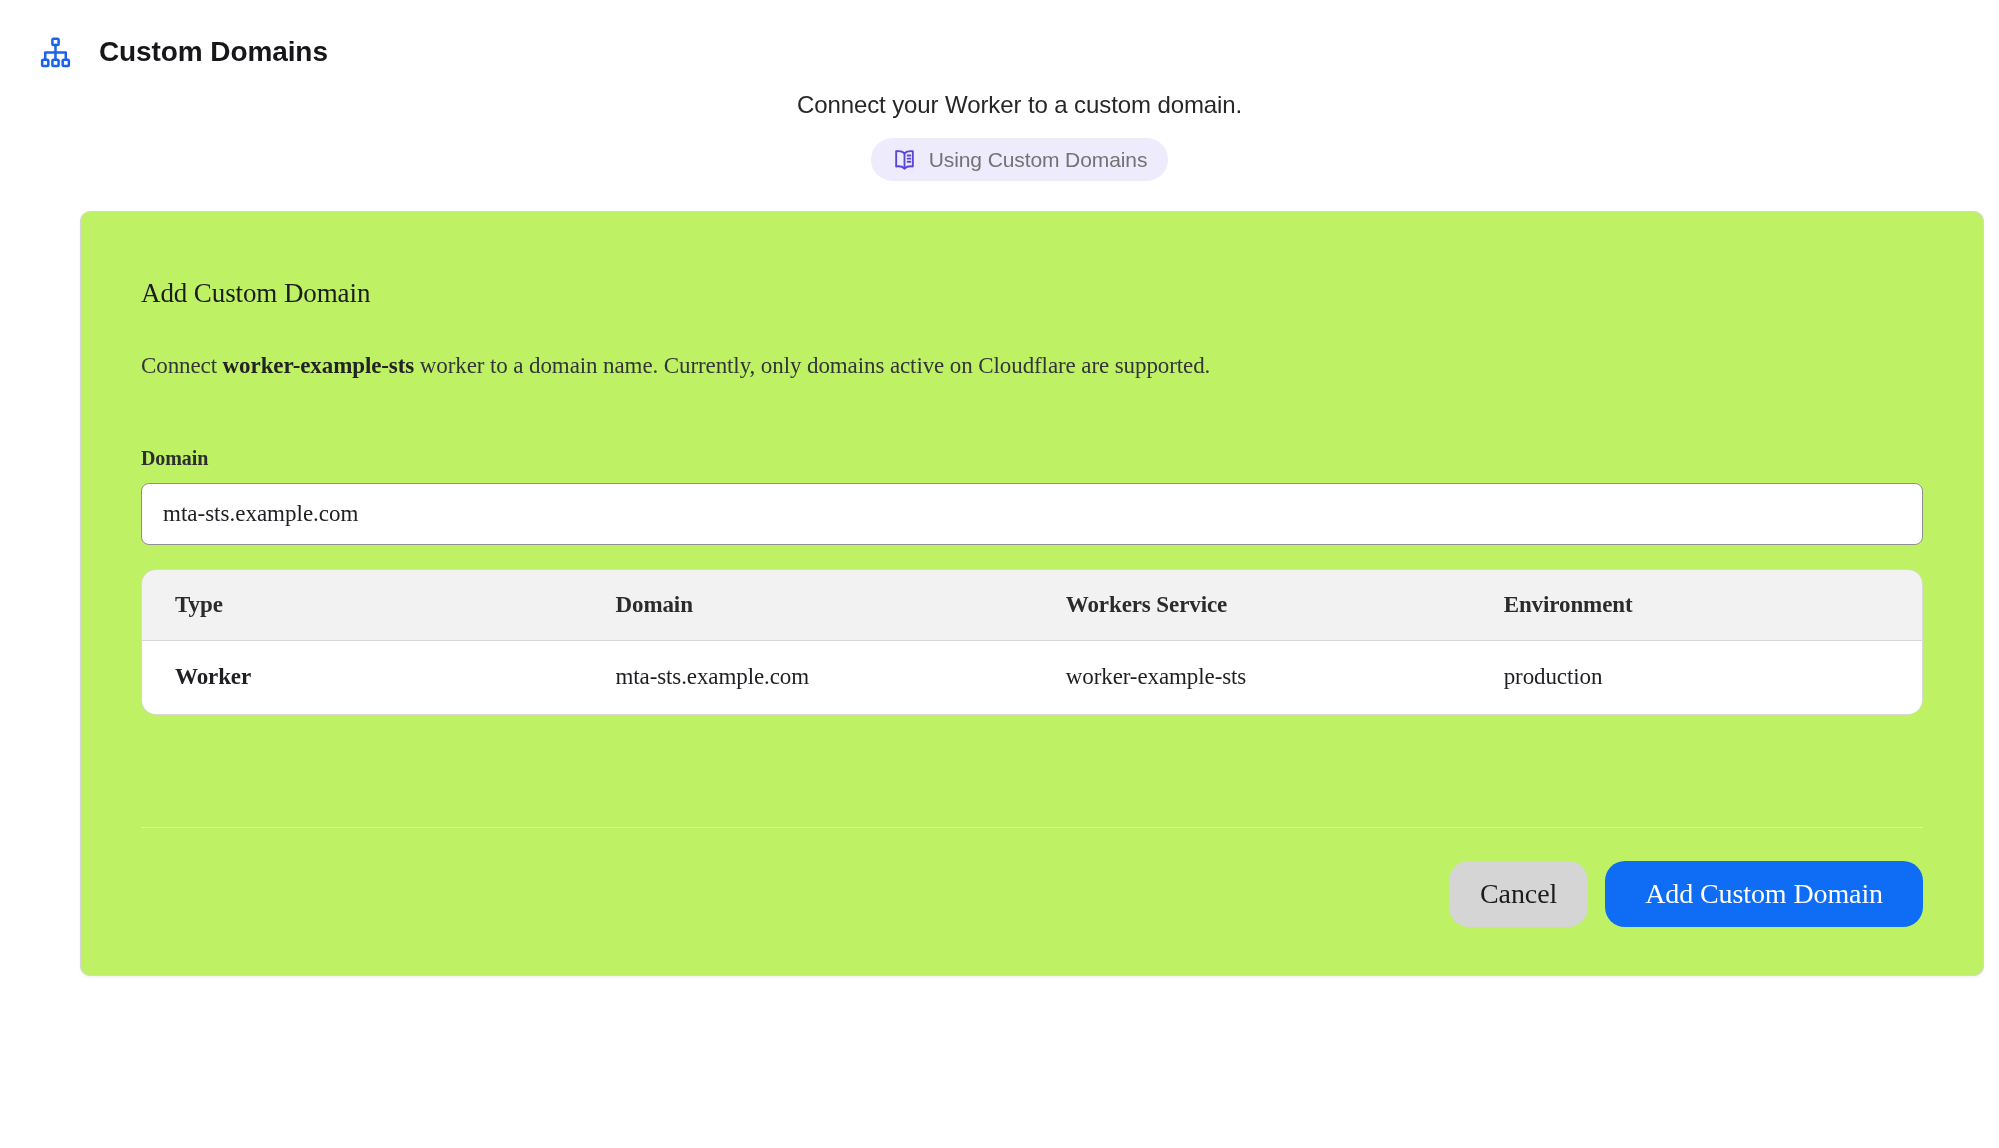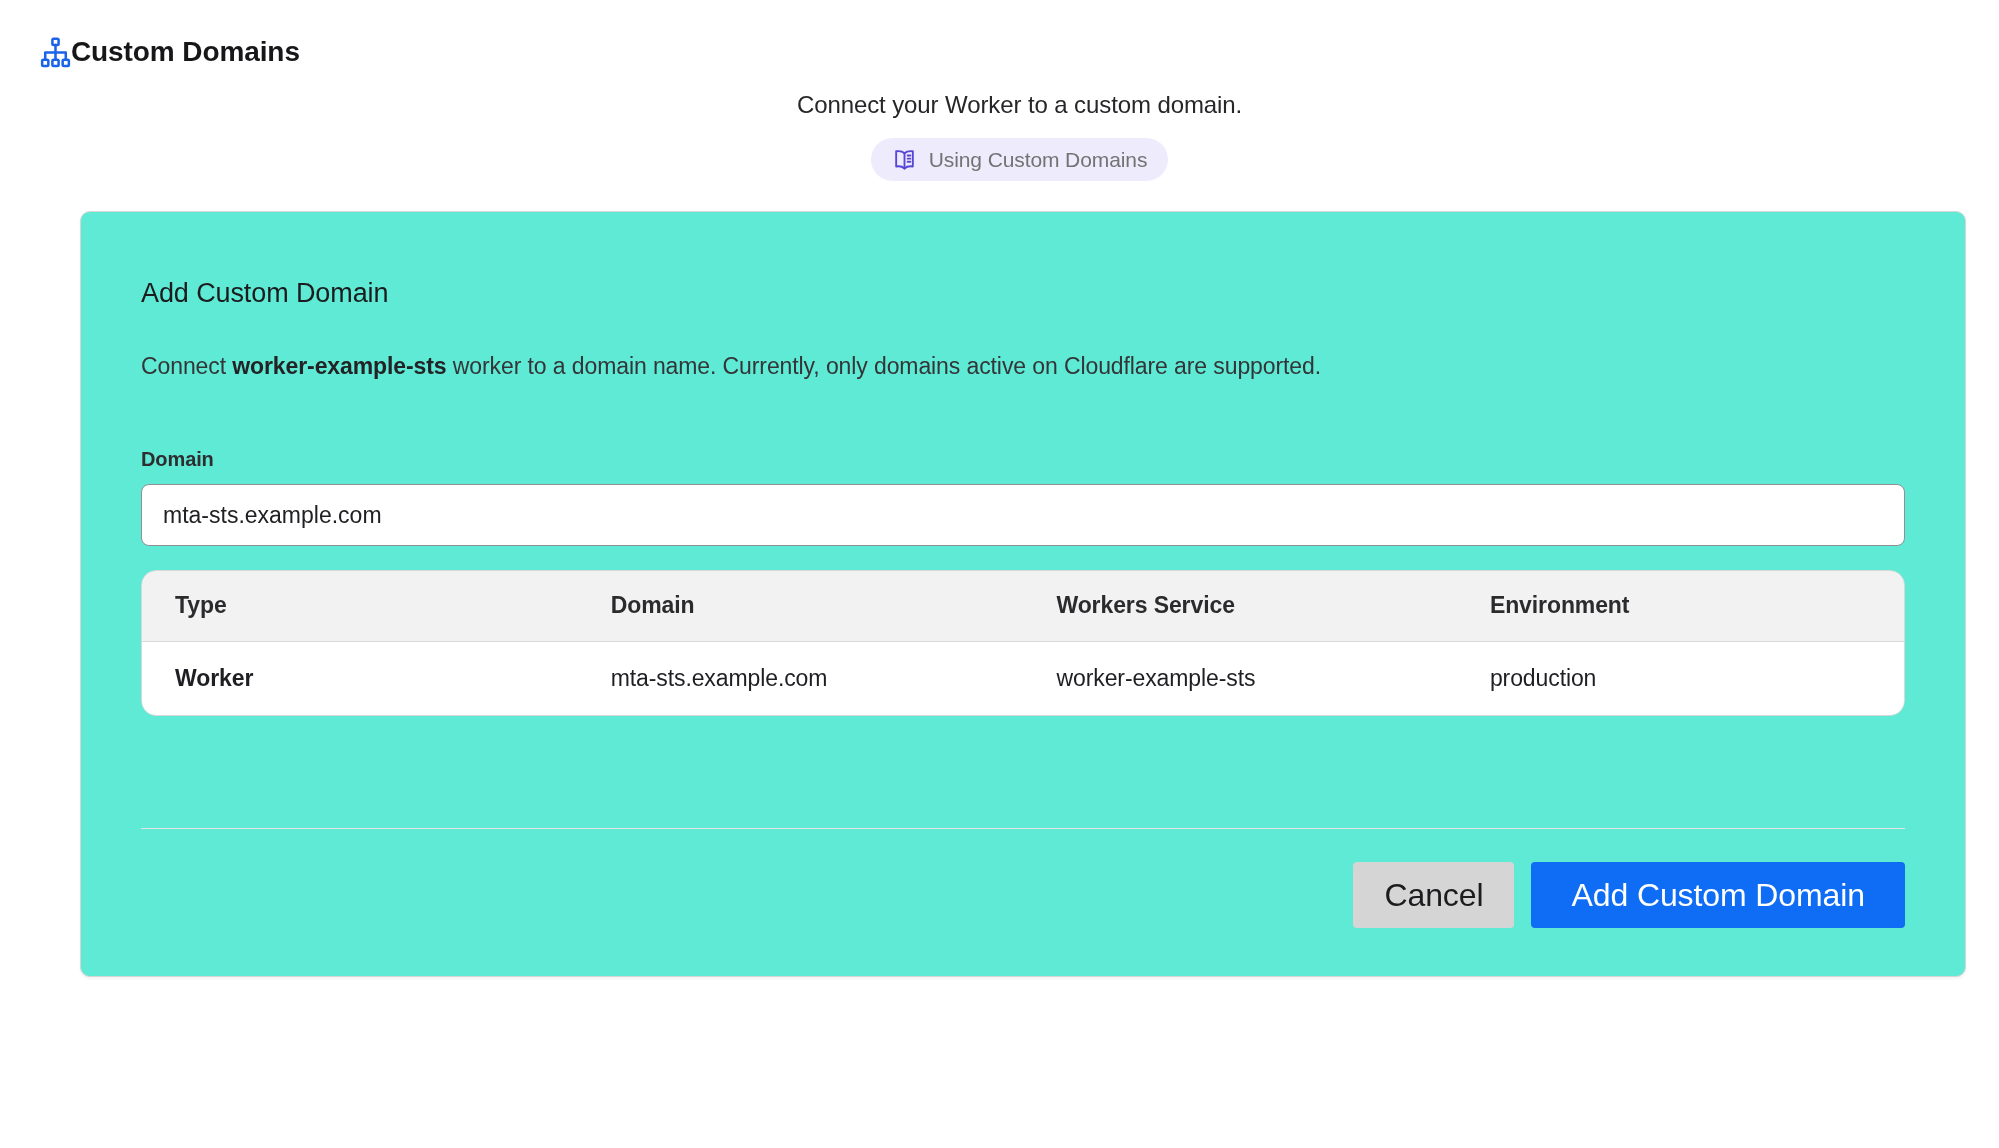--- a/index.html
+++ b/index.html
@@ -9,21 +9,21 @@
     height: 1148px;
     background: #ffffff;
     color: #1d1d1f;
     font-family: "Liberation Sans", "DejaVu Sans", sans-serif;
     letter-spacing: -0.1px;
     overflow: hidden;
   }
   .page { padding: 36px 0 0 40px; }
 
   
-  .title-row { display: flex; align-items: center; gap: 0; }
+  .title-row { display: flex; align-items: center; gap: 28px; }
   .title-row h1 {
     margin: 0;
     font-size: 28px;
     font-weight: 700;
     color: #17171a;
   }
   .sitemap-icon { width: 31px; height: 31px; display: inline-flex; }
   .subtitle-row { margin-top: 23px; display: flex; align-items: center; gap: 19px; flex-direction: column; }
   .subtitle { font-size: 24px; color: #27272a; }
   .docs-badge {
@@ -35,26 +35,27 @@
     font-size: 21px;
     padding: 9px 21px;
     border-radius: 999px;
     text-decoration: none;
     cursor: pointer;
   }
   .book-icon { width: 25px; height: 25px; display: inline-flex; }
 
   
   .card {
-    margin: 30px 33px 0 40px;
-    background: #5eead4;
+    margin: 30px 15px 0 40px;
+    background: #bef264;
     border: 1px solid #d6d6d6;
     border-radius: 10px;
     box-shadow: 0 2px 3px rgba(0,0,0,0.05);
     padding: 66px 60px 48px 60px;
+    font-family: Liberation Serif, serif;
   }
   .card h2 {
     margin: 0;
     font-size: 27px;
     font-weight: 500;
     color: #1c1c1e;
   }
   .intro {
     margin: 44px 0 0;
     font-size: 23px;
@@ -134,22 +135,22 @@
   }
   .actions {
     margin-top: 33px;
     display: flex;
     justify-content: flex-end;
     gap: 17px;
   }
   .btn {
     height: 66px;
     border: none;
-    border-radius: 4px;
-    font-size: 32px;
+    border-radius: 20px;
+    font-size: 28px;
     font-family: inherit;
     cursor: pointer;
     letter-spacing: -0.1px;
   }
   .btn-cancel { background: #d5d5d6; color: #1c1c1e; padding: 0 31px; }
   .btn-primary { background: #0f6cf5; color: #ffffff; padding: 0 40px; }
 </style>
 </head>
 <body>
 

